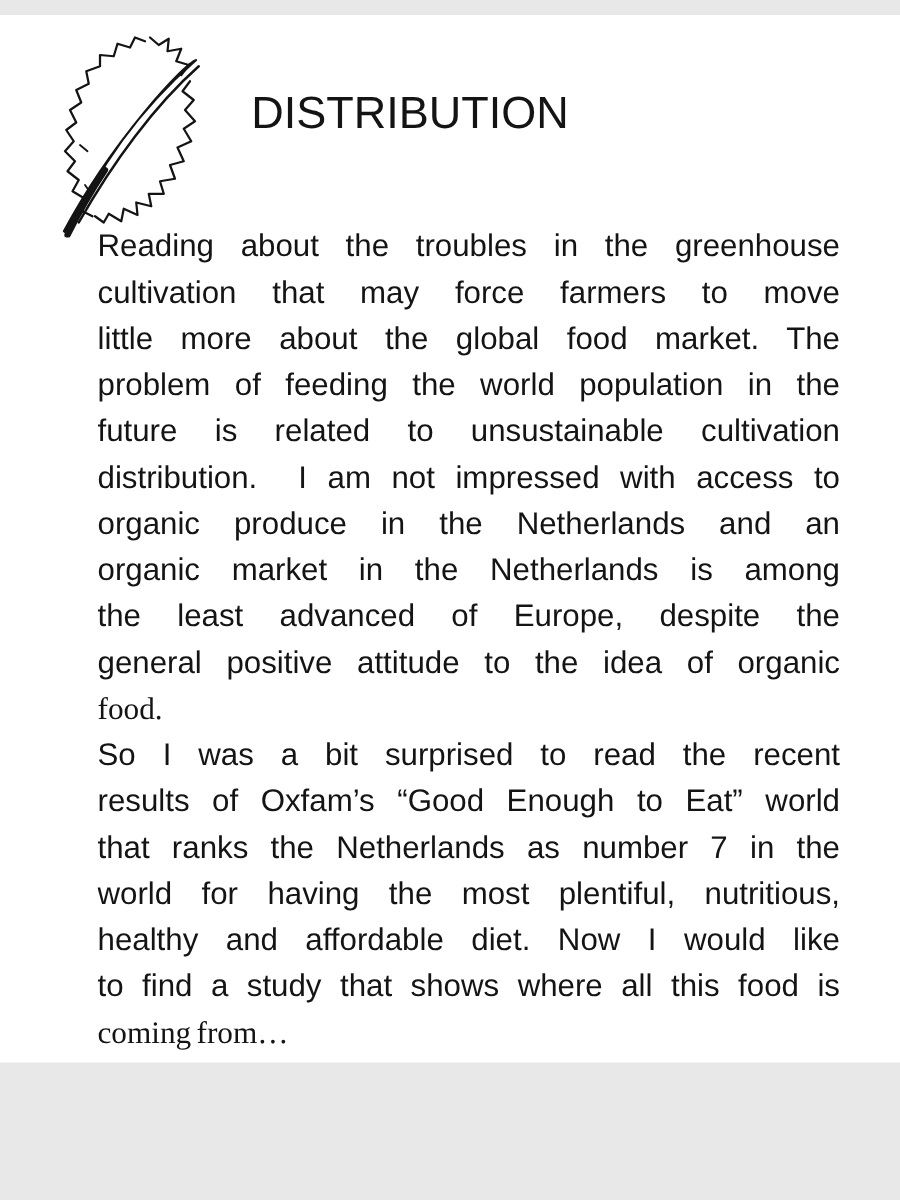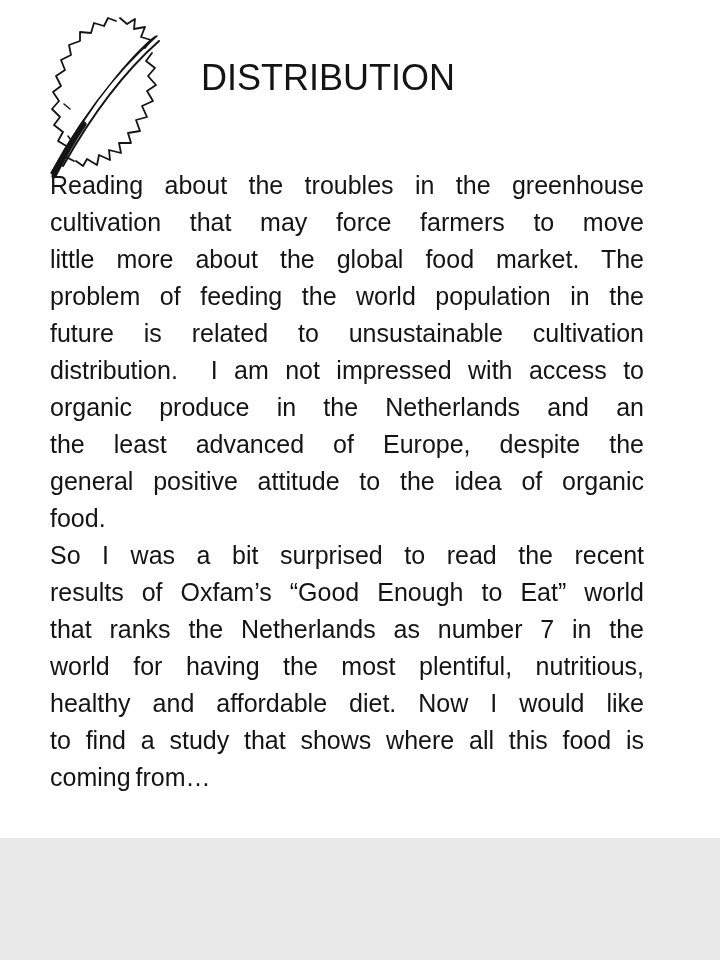--- a/index.html
+++ b/index.html
@@ -3,21 +3,21 @@
 <meta charset="utf-8">
 <style>
   :root{
     --text-color:#141414;
     --bg-color:#ffffff;
   }
   html,body{margin:0;padding:0;background:#e8e8e8;}
   .slide{
     position:relative;
     width:720px;height:838px;
-    margin:0 auto;
+    margin:12px auto;
     background:var(--bg-color);
     overflow:hidden;
     font-family:"Liberation Sans","DejaVu Sans",sans-serif;
     color:var(--text-color);
   }
   .logo{
     position:absolute;
     left:28px;top:8px;
     width:135px;height:170px;
   }
@@ -29,37 +29,38 @@
     font-size:36px;
     font-weight:400;
     line-height:1.2;
     letter-spacing:0px;
     text-align:center;
     color:var(--text-color);
     white-space:nowrap;
   }
   .body-text{
     position:absolute;
-    left:50px;top:167px;
+    left:78px;top:167px;
     width:594px;
     font-size:25px;
     word-spacing:-2px;
     color:var(--text-color);
   }
   .line{
     height:37px;
     line-height:37px;
     text-align:justify;
     text-align-last:justify;
     overflow:hidden;
     white-space:nowrap;
   }
   .line.para-end{
     text-align:left;
     text-align-last:left;
+    font-family:Liberation Serif, serif;
   }
   .cutoff{
     position:absolute;
     left:63px;top:951px;
     width:183px;height:6px;
     background:repeating-linear-gradient(90deg,
       #1c1c1c 0 11px, transparent 11px 16px,
       #1c1c1c 16px 30px, transparent 30px 36px,
       #1c1c1c 36px 44px, transparent 44px 52px);
     opacity:.8;
@@ -88,20 +89,21 @@
   <h1 class="title">DISTRIBUTION</h1>
 
   <div class="body-text">
       <div class="line">Reading about the troubles in the greenhouse</div>
       <div class="line">cultivation that may force farmers to move</div>
       <div class="line">little more about the global food market. The</div>
       <div class="line">problem of feeding the world population in the</div>
       <div class="line">future is related to unsustainable cultivation</div>
       <div class="line">distribution.&nbsp; I am not impressed with access to</div>
       <div class="line">organic produce in the Netherlands and an</div>
+      <div class="line">organic market in the Netherlands is among</div>
       <div class="line">the least advanced of Europe, despite the</div>
       <div class="line">general positive attitude to the idea of organic</div>
       <div class="line para-end">food.</div>
       <div class="line">So I was a bit surprised to read the recent</div>
       <div class="line">results of Oxfam’s “Good Enough to Eat” world</div>
       <div class="line">that ranks the Netherlands as number 7 in the</div>
       <div class="line">world for having the most plentiful, nutritious,</div>
       <div class="line">healthy and affordable diet. Now I would like</div>
       <div class="line">to find a study that shows where all this food is</div>
       <div class="line para-end">coming from…</div>

